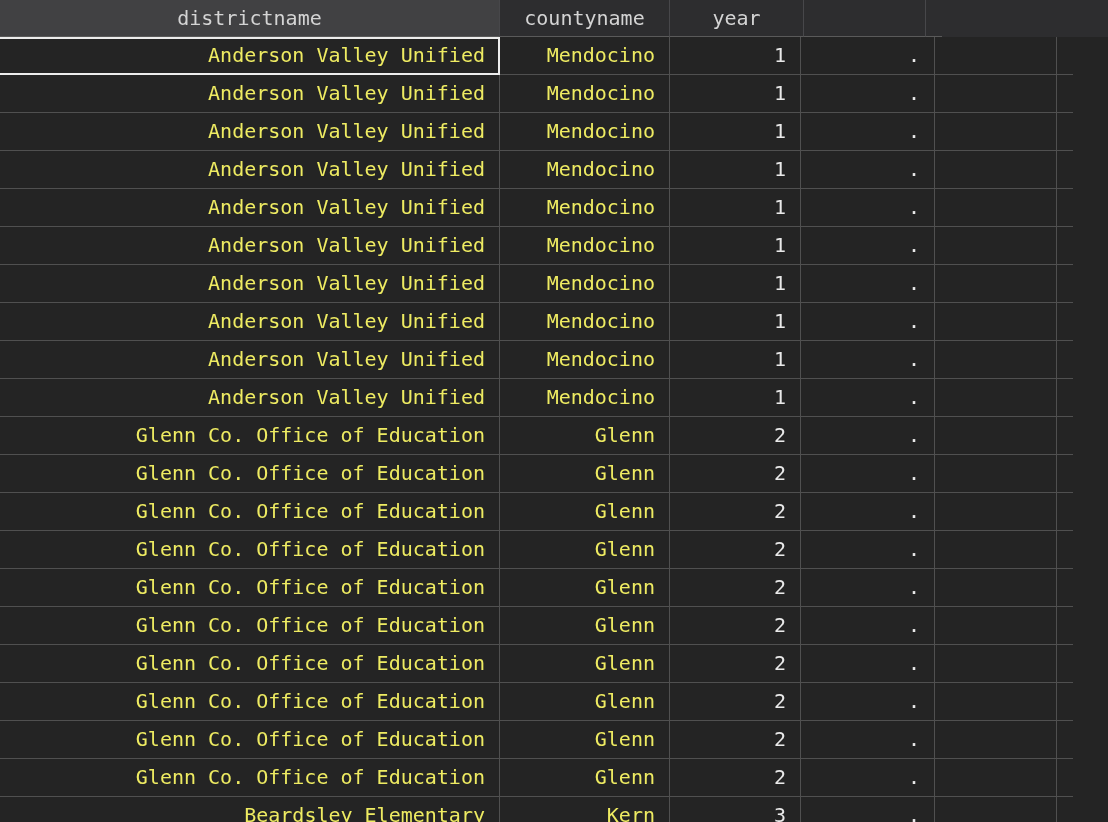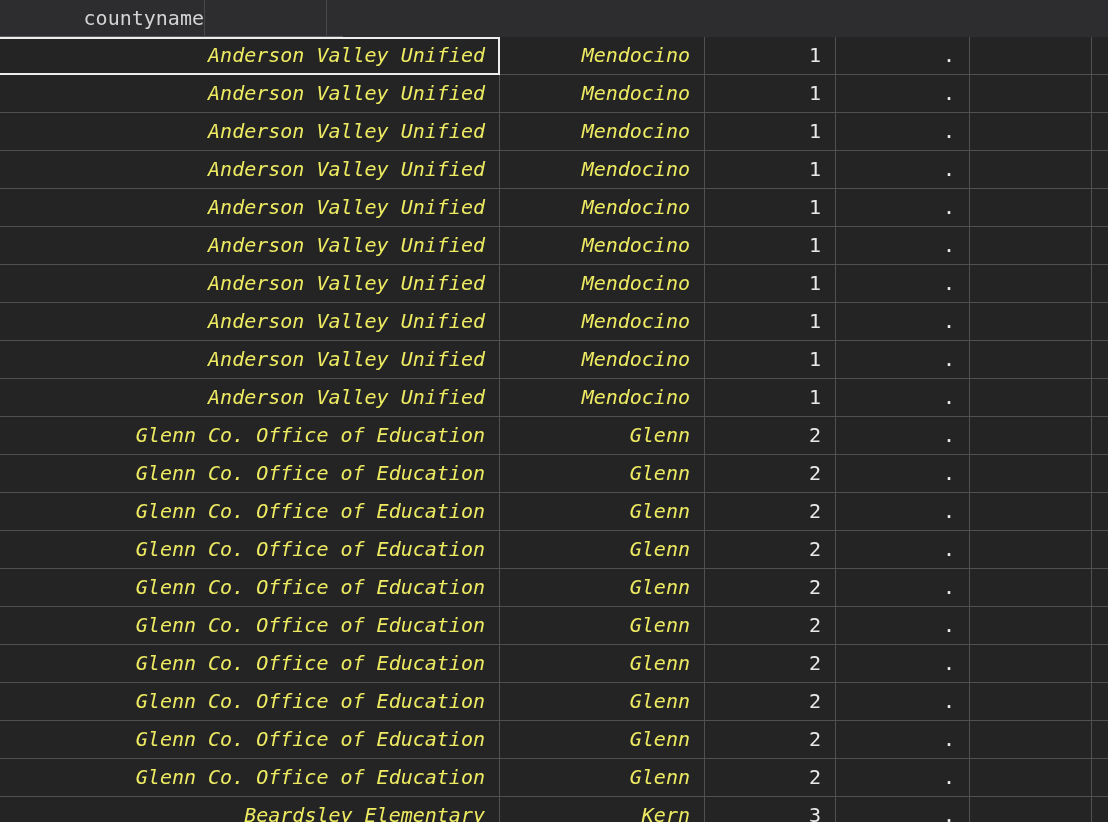--- a/index.html
+++ b/index.html
@@ -42,39 +42,41 @@
     text-align: center;
     padding-right: 0;
     line-height: 36px;
     border-right: 1px solid #47474a;
     border-bottom: 1px solid #5a5a5a;
   }
   .hcell.hl {
     background: #414143;
   }
   .c0 { width: 500px; }
-  .c1 { width: 205px; text-align: right; }
+  .c1 { width: 170px; }
   .c2 { width: 131px; }
   .c3 { width: 134px; }
   .c4 { width: 122px; }
   .c5 { width: 16px; border-right: none; }
-  .str { color: #eeeb62; font-style: italic; }
+  .str { color: #eeeb62; }
   .num { color: #e9e9e9; }
   .selected {
     border-right-color: #ededed;
     border-bottom-color: #ededed;
     box-shadow: inset 0 2px 0 #ededed, inset -1px 0 0 #ededed, inset 0 -1px 0 #ededed;
   }
 </style>
 </head>
 <body>
 
 <div class="grid">
   <div class="row header-row">
+    <div class="cell hcell hl c0">districtname</div>
     <div class="cell hcell c1">countyname</div>
+    <div class="cell hcell c3">year</div>
     <div class="cell hcell c4"></div>
     <div class="cell hcell c5"></div>
   </div>
 
   <div class="row">
     <div class="cell str c0 selected">Anderson Valley Unified</div>
     <div class="cell str c1">Mendocino</div>
     <div class="cell num c2">1</div>
     <div class="cell num c3">.</div>
     <div class="cell c4"></div>

